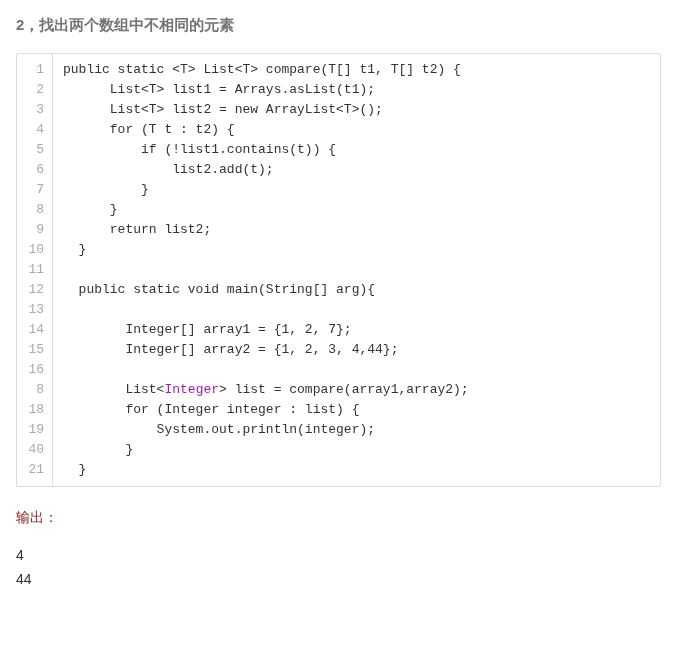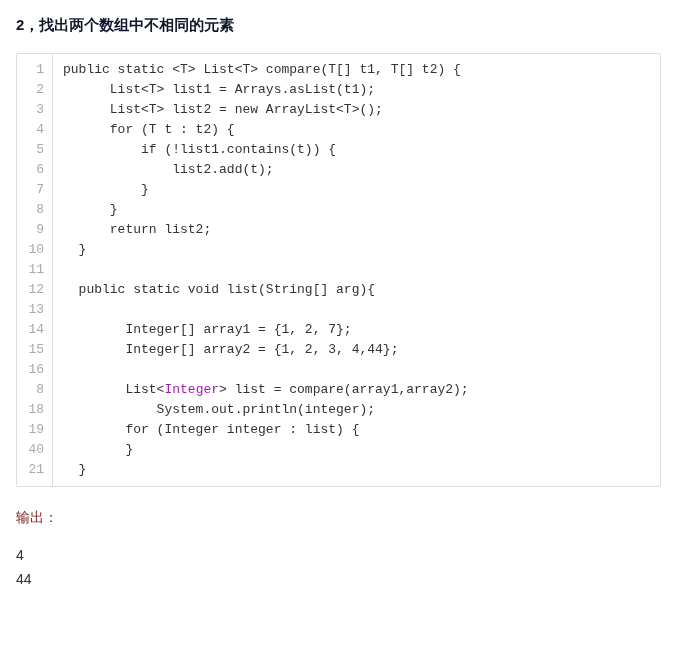--- a/index.html
+++ b/index.html
@@ -10,21 +10,21 @@
     body {
       font-family: -apple-system, BlinkMacSystemFont, "Segoe UI", Arial, sans-serif;
       background: #ffffff;
       padding: 16px;
       width: 677px;
       color: #333;
     }
     .heading {
       font-size: 15px;
       font-weight: bold;
-      color: #0f172a;
+      color: #737373;
       margin-bottom: 18px;
     }
     .code-block {
       border: 1px solid #ddd;
       border-radius: 2px;
       background: #ffffff;
       display: flex;
       font-family: Consolas, Monaco, "Courier New", monospace;
       font-size: 13px;
       line-height: 20px;
@@ -99,28 +99,28 @@
       <div class="code-line"><span>      List&lt;T&gt; list1 = Arrays.asList(t1);</span></div>
       <div class="code-line"><span>      List&lt;T&gt; list2 = new ArrayList&lt;T&gt;();</span></div>
       <div class="code-line"><span>      for (T t : t2) {</span></div>
       <div class="code-line"><span>          if (!list1.contains(t)) {</span></div>
       <div class="code-line"><span>              list2.add(t);</span></div>
       <div class="code-line"><span>          }</span></div>
       <div class="code-line"><span>      }</span></div>
       <div class="code-line"><span>      return list2;</span></div>
       <div class="code-line"><span>  }</span></div>
       <div class="code-line">&nbsp;</div>
-      <div class="code-line"><span>  public static void list(String[] arg){</span></div>
+      <div class="code-line"><span>  public static void main(String[] arg){</span></div>
       <div class="code-line">&nbsp;</div>
       <div class="code-line"><span>        Integer[] array1 = {1, 2, 7};</span></div>
       <div class="code-line"><span>        Integer[] array2 = {1, 2, 3, 4,44};</span></div>
       <div class="code-line">&nbsp;</div>
       <div class="code-line"><span>        List&lt;</span><span class="k-type">Integer</span><span>&gt; list = compare(array1,array2);</span></div>
+      <div class="code-line"><span>        for (Integer integer : list) {</span></div>
       <div class="code-line"><span>            System.out.println(integer);</span></div>
-      <div class="code-line"><span>        for (Integer integer : list) {</span></div>
       <div class="code-line"><span>        }</span></div>
       <div class="code-line"><span>  }</span></div>
     </div>
 </div>
 
 <p class="output-label">输出：</p>
 
 <div id="output-container">
     <p class="output-value">4</p>
     <p class="output-value">44</p>

